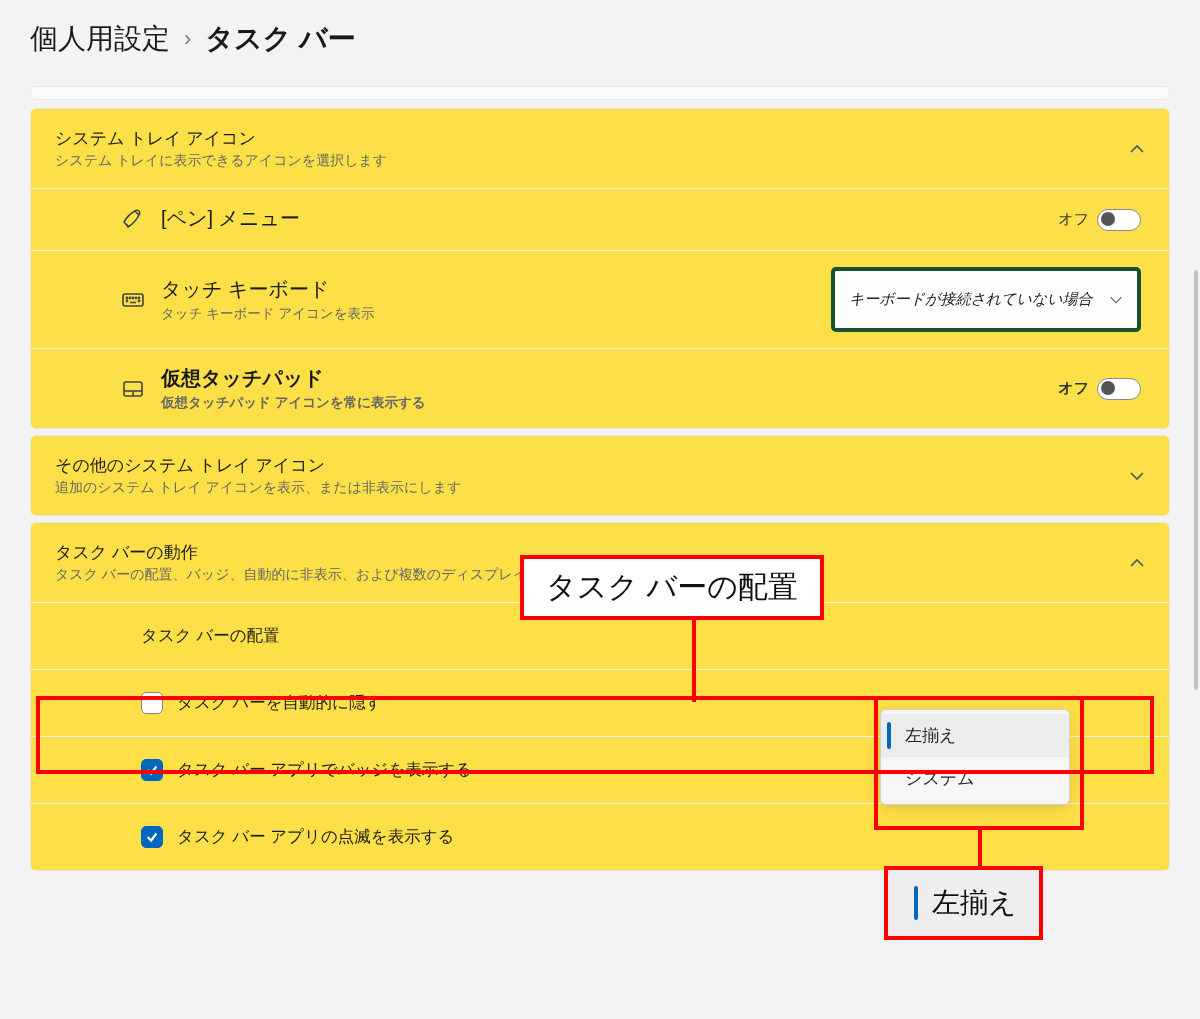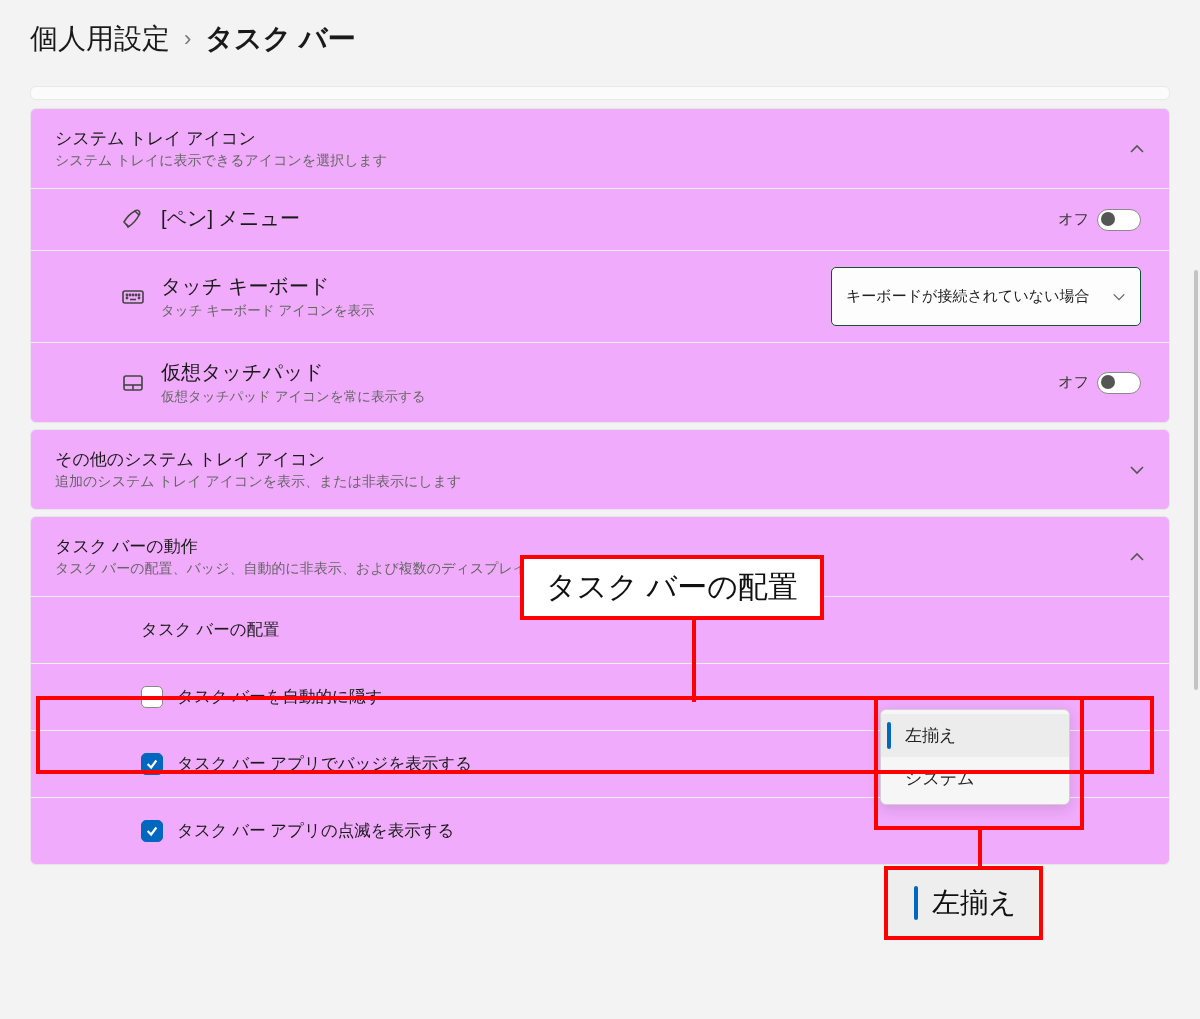--- a/index.html
+++ b/index.html
@@ -22,21 +22,21 @@
       margin-bottom: 28px;
       font-size: 28px;
       color: #1a1a1a;
     }
     .breadcrumb .parent { font-weight: 400; }
     .breadcrumb .sep { color: #777; font-size: 22px; }
     .breadcrumb .current { font-weight: 600; }
 
     
     .card {
-      background: #f0abfc;
+      background: #fde047;
       border: 1px solid #e6e6e6;
       border-radius: 6px;
       margin-bottom: 6px;
       width: 100%;
     }
     .spacer-card {
       height: 14px;
       margin-bottom: 8px;
       background: #fbfbfb;
       border: 1px solid #e8e8e8;
@@ -115,30 +115,31 @@
       position: absolute;
       width: 14px; height: 14px;
       border-radius: 50%;
       background: #555;
       top: 2.5px; left: 3px;
     }
 
     
     .dropdown {
       background: #fdfdfd;
-      border: 1px solid #14532d;
+      border: 4px solid #14532d;
       border-radius: 5px;
       padding: 19px 14px;
       font-size: 15px;
       color: #222;
       display: flex;
       align-items: center;
       gap: 12px;
       min-width: 310px;
       justify-content: space-between;
+      font-style: italic;
     }
     .dropdown .dd-chev { width: 14px; height: 14px; color: #666; }
 
     
     .behavior-body { border-top: 1px solid #eee; }
     .behavior-row {
       display: flex;
       align-items: center;
       padding: 22px 28px 22px 98px;
       font-size: 16.5px;
@@ -320,21 +321,21 @@
           <span>キーボードが接続されていない場合</span>
           <span class="dd-chev">
             <svg viewBox="0 0 16 16">
                 <path d="M2 5 L8 11 L14 5" fill="none" stroke="currentColor" stroke-width="1.6"></path>
               </svg>
           </span>
         </div>
       </div>
     </div>
 
-    <div class="sub-row" style="padding-left: 82px;">
+    <div class="sub-row" style="padding-left: 82px; font-weight: bold;">
       <div class="icon-col">
         <svg viewBox="0 0 24 24" fill="none" stroke="currentColor" stroke-width="1.6">
           <rect x="3" y="5" width="18" height="14" rx="2"></rect>
           <line x1="3" y1="14" x2="21" y2="14"></line>
           <line x1="12" y1="14" x2="12" y2="19"></line>
         </svg>
       </div>
       <div class="text-col">
         <div class="title">仮想タッチパッド</div>
         <div class="desc">仮想タッチパッド アイコンを常に表示する</div>

